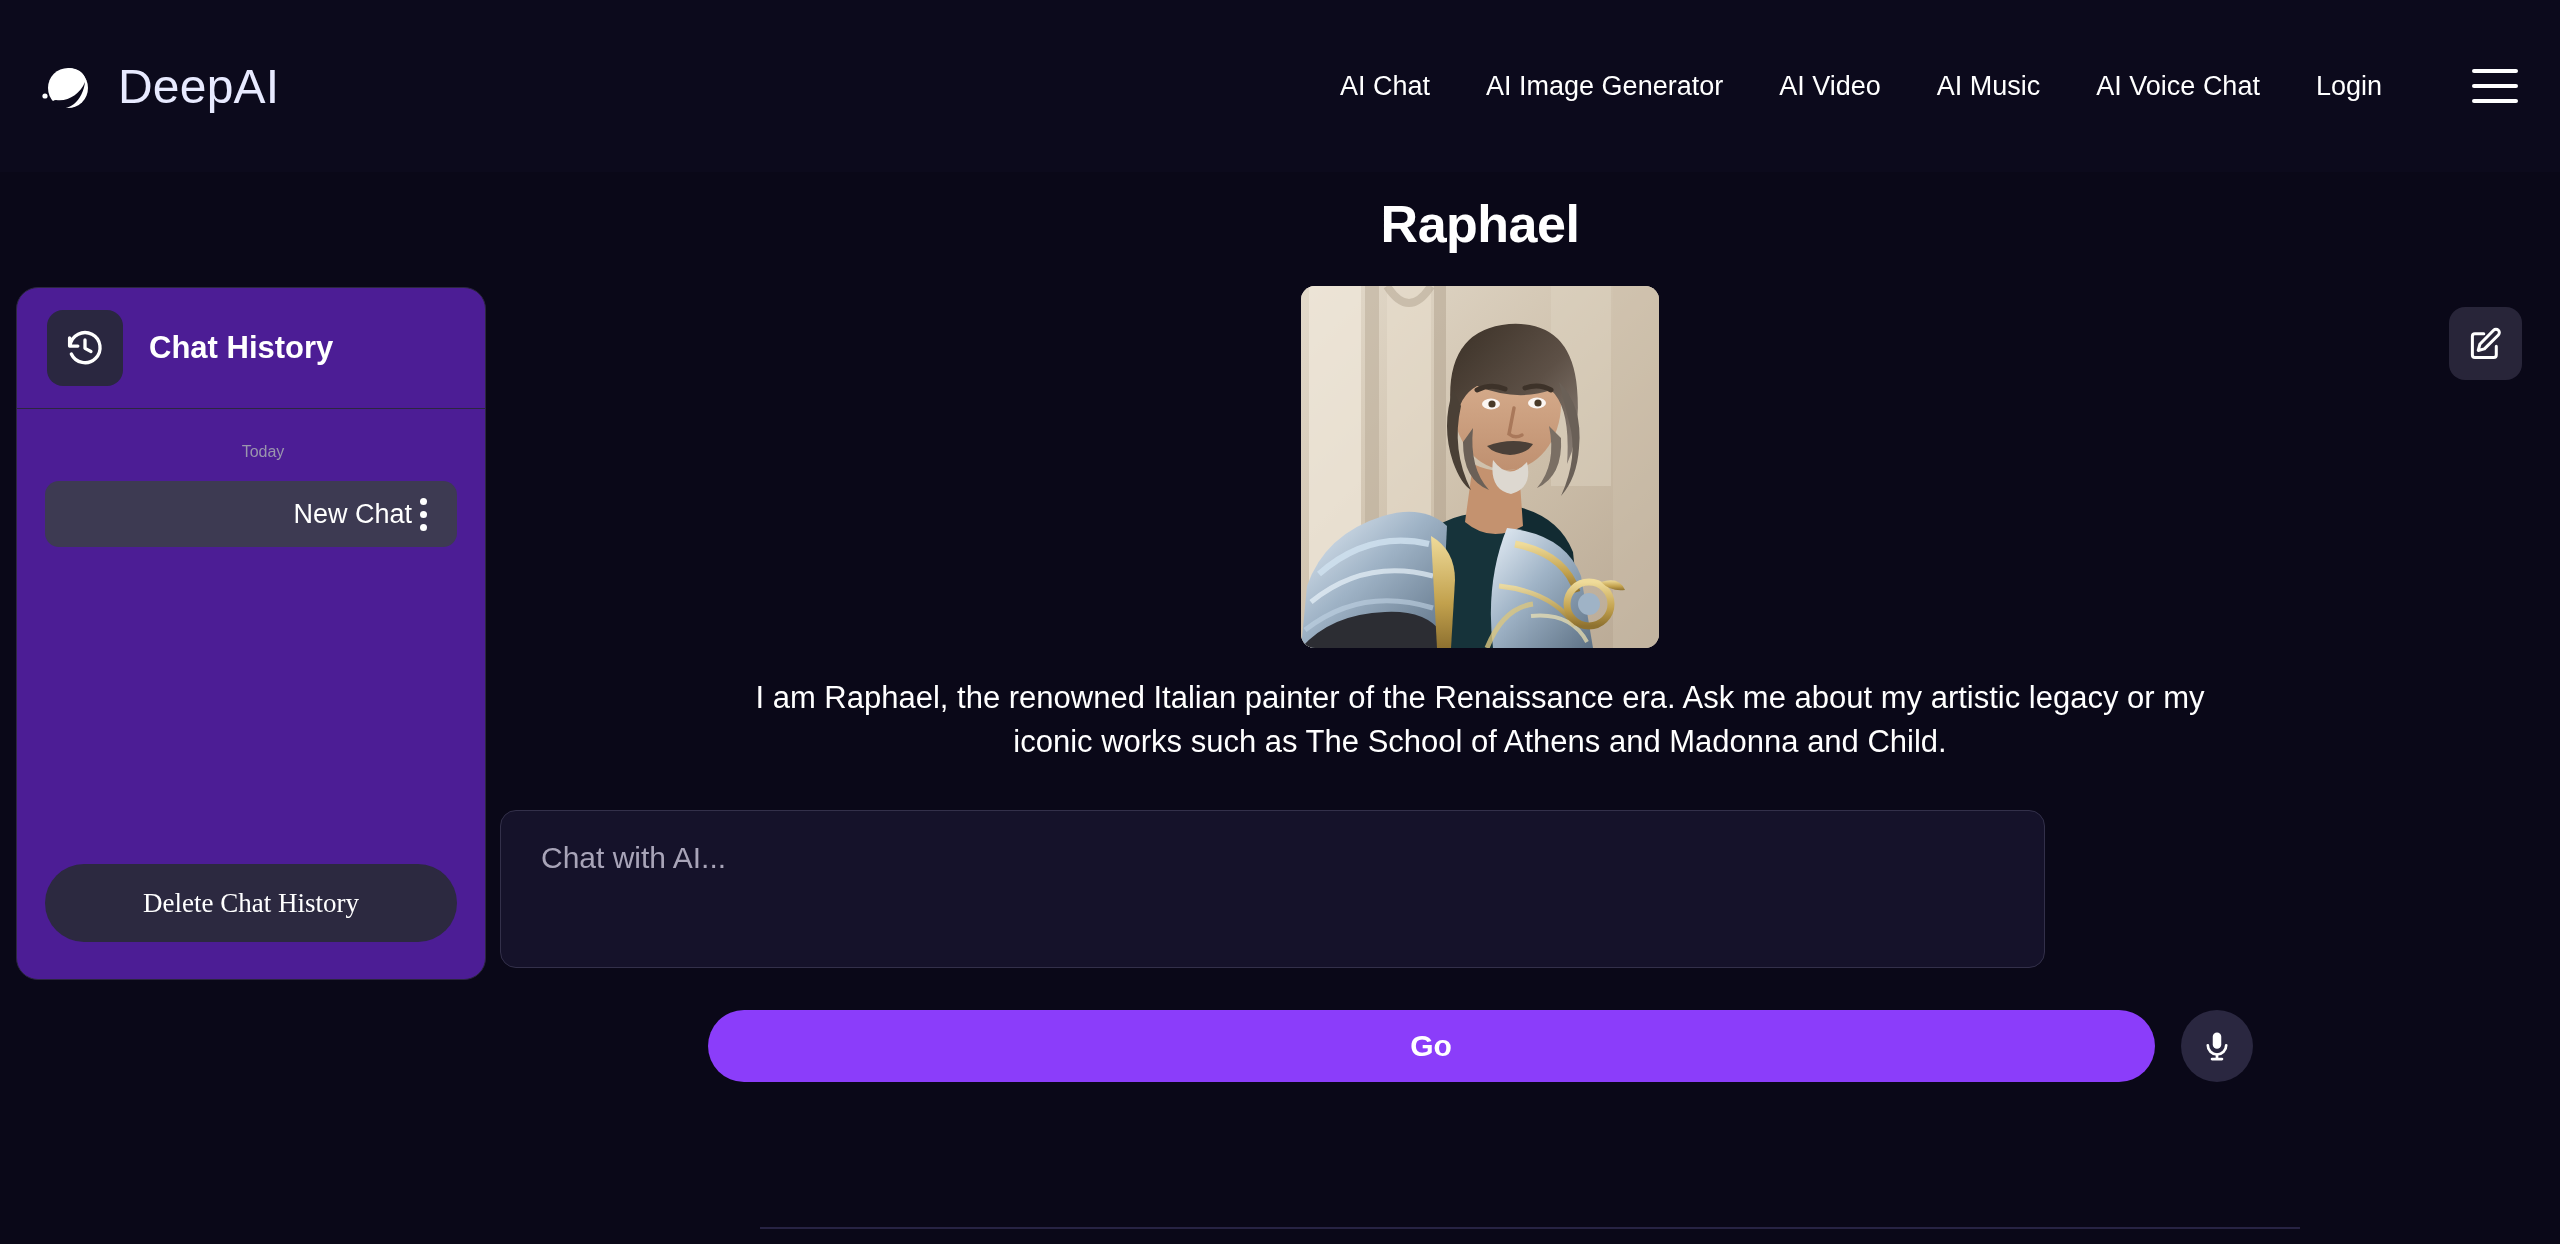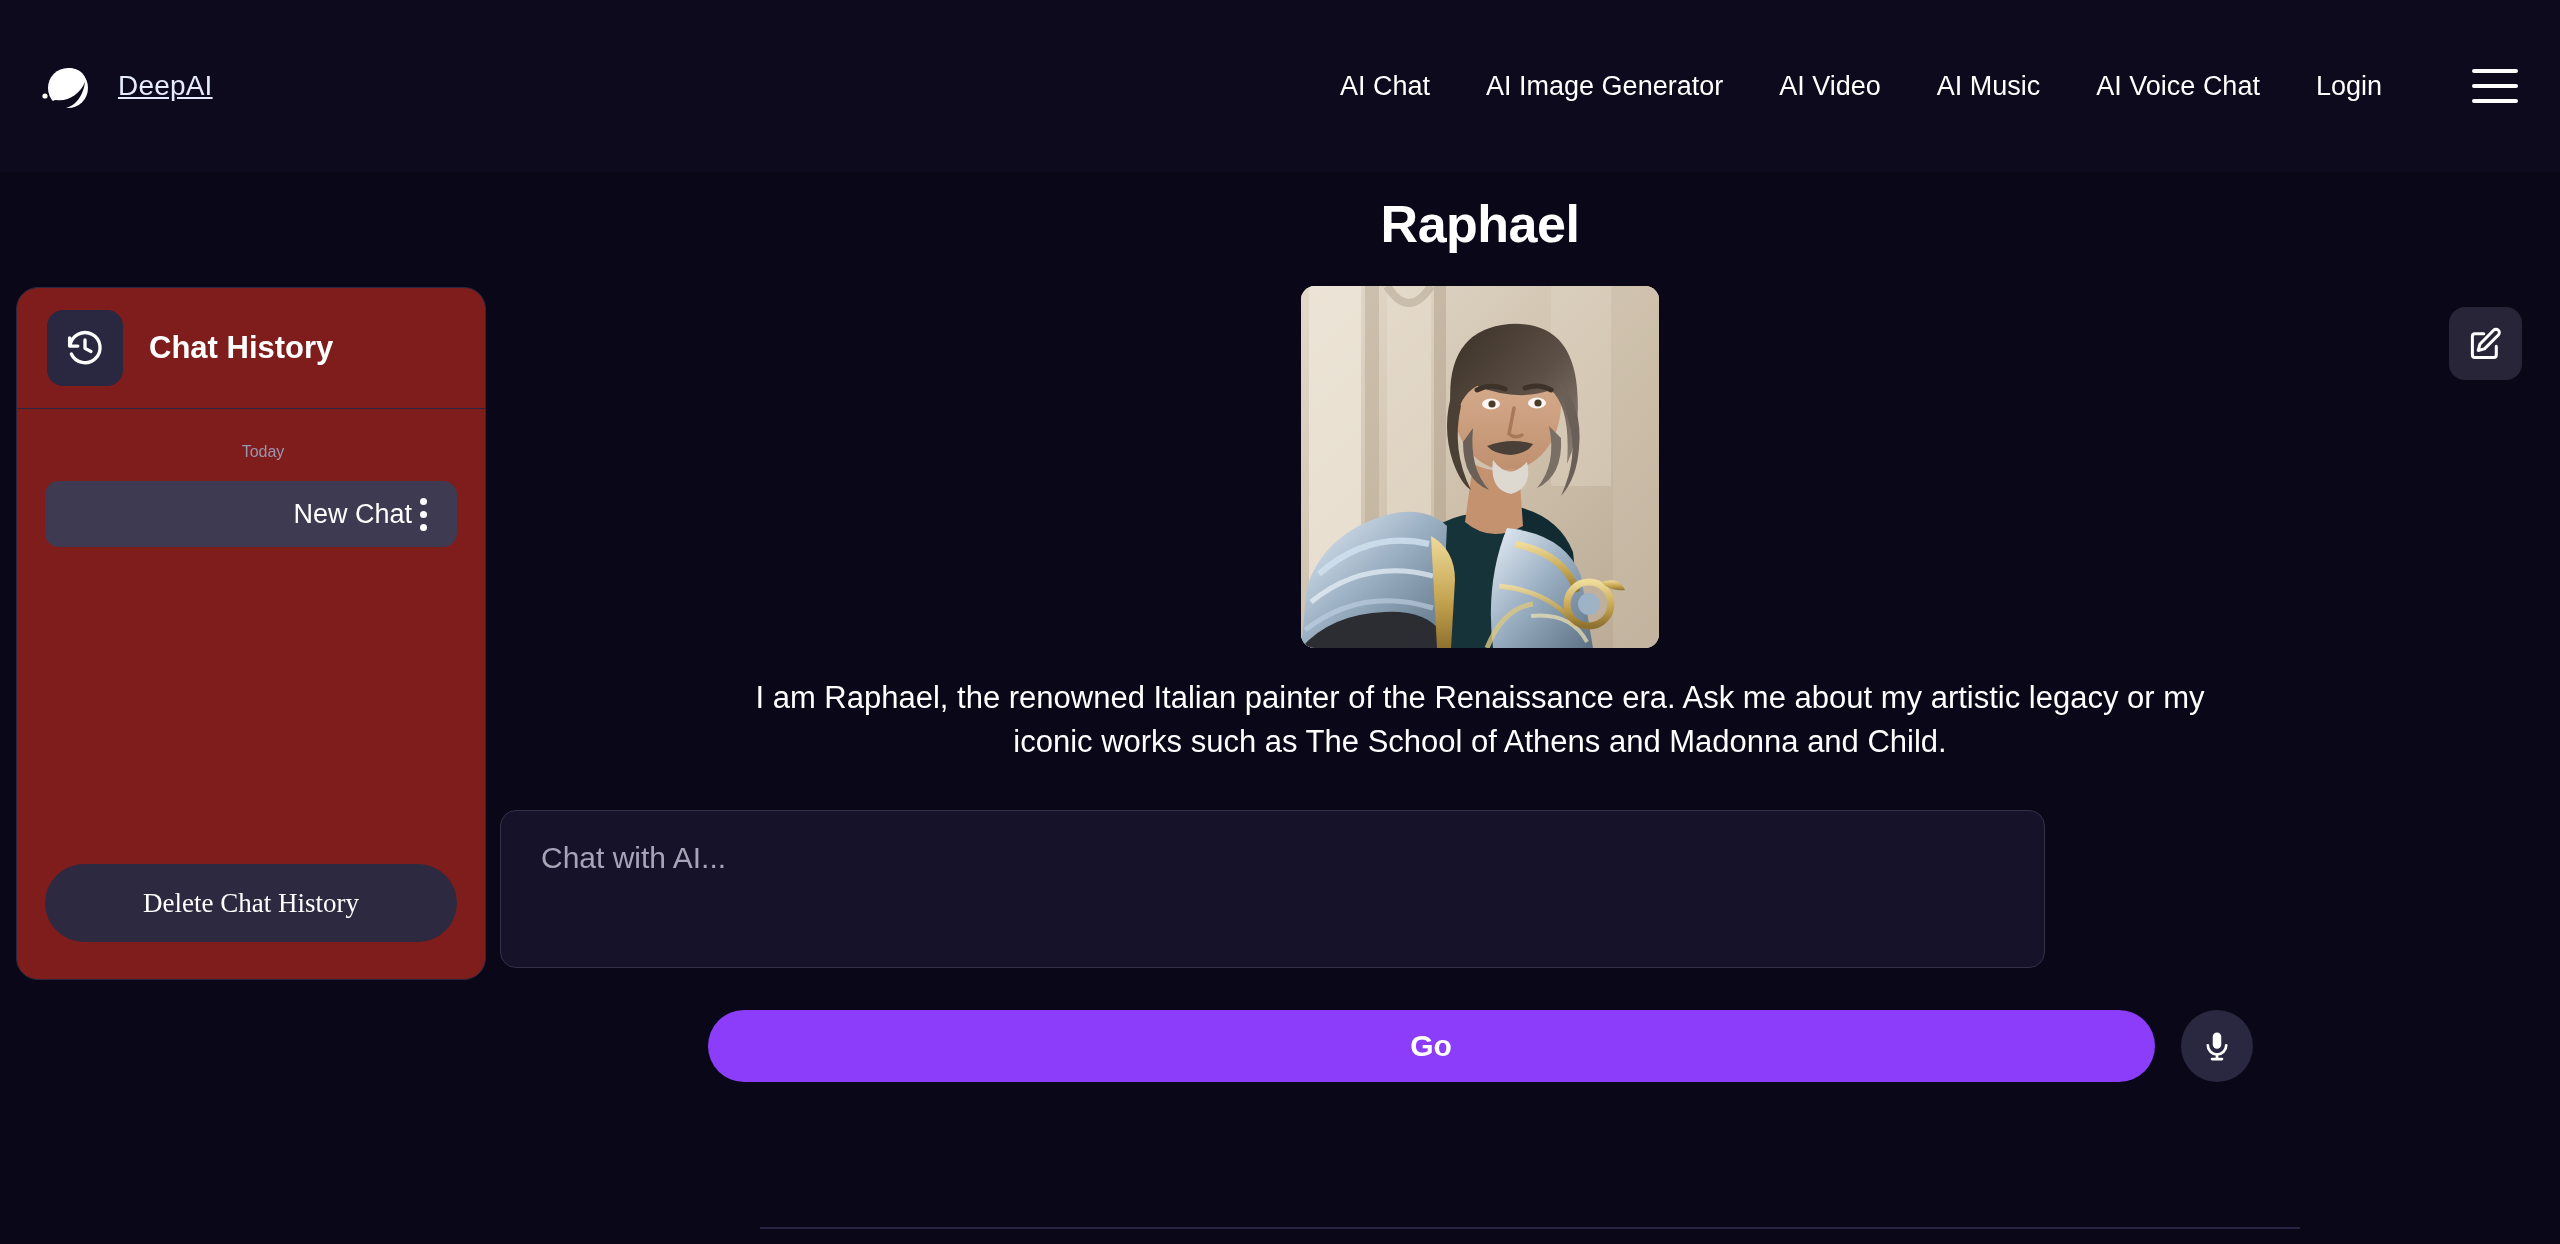--- a/index.html
+++ b/index.html
@@ -28,25 +28,24 @@
     left: 40px;
     display: flex;
     align-items: center;
     gap: 22px;
   }
   .brand-logo {
     width: 56px; height: 56px;
     position: relative;
   }
   .brand-name {
-    font-size: 28px;
+    font-size: 48px;
     font-weight: 400;
     color: #e8eaff;
     letter-spacing: 0.2px;
-    text-decoration: underline;
   }
 
   .nav {
     position: absolute;
     right: 150px;
     display: flex;
     align-items: center;
     gap: 0px;
   }
   .nav-item {
@@ -75,21 +74,21 @@
   .hamburger span:nth-child(2) { width: 46px; }
   .hamburger span:nth-child(3) { width: 46px; }
 
   
   .sidebar {
     position: absolute;
     left: 16px;
     top: 287px;
     width: 470px;
     height: 693px;
-    background: #7f1d1d;
+    background: #4c1d95;
     border: 1px solid #2c2740;
     border-radius: 22px;
     overflow: hidden;
   }
   .sidebar-header {
     height: 121px;
     display: flex;
     align-items: center;
     gap: 26px;
     padding-left: 30px;

